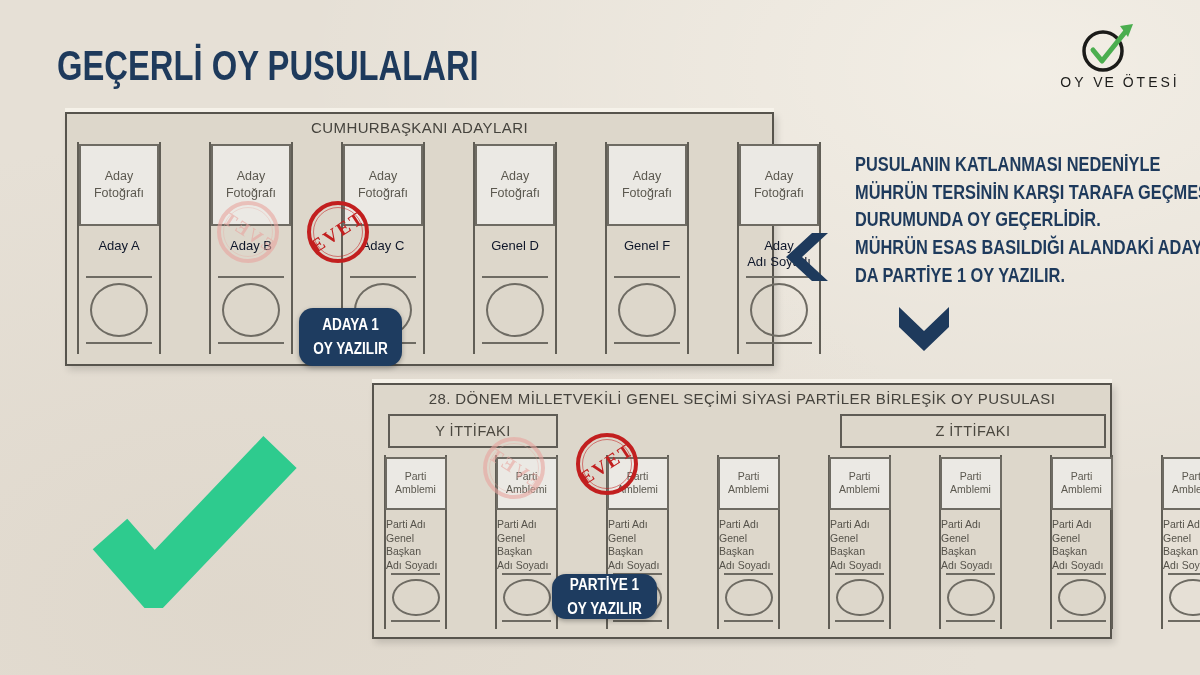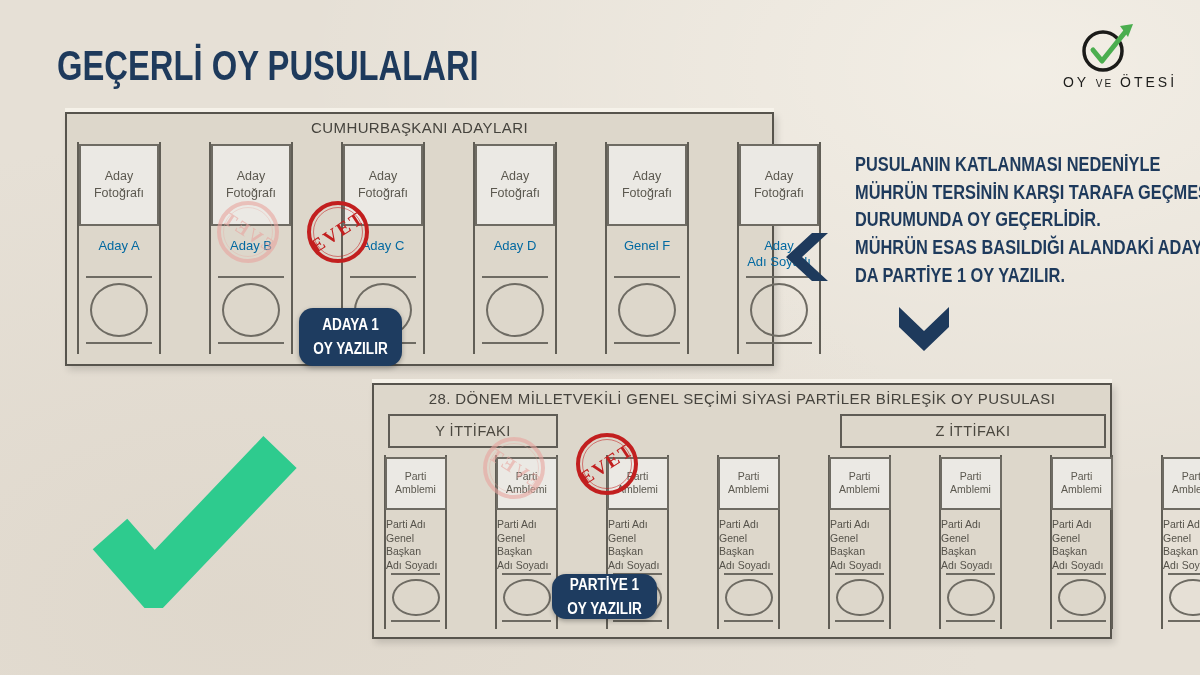--- a/index.html
+++ b/index.html
@@ -17,21 +17,21 @@
     font-size:42px; font-weight:bold; color:#1e3a5c; letter-spacing:0px;
     transform:scaleX(.78); transform-origin:left top; white-space:nowrap;
   }
   
   .logo { position:absolute; left:1058px; top:24px; width:124px; height:70px; }
   .logo svg { display:block; }
   .logo-text {
     position:absolute; left:0; top:50px; width:124px; text-align:center;
     color:#1d1d1b; font-size:14px; letter-spacing:3px; white-space:nowrap;
   }
-  .logo-text .ve { font-size:10px; letter-spacing:2px; }
+  .logo-text .ve { font-size:14px; letter-spacing:2px; }
   
   .ballot {
     position:absolute; background:#ddd7cb; border:2px solid #57544d;
     box-shadow:0 -4px 0 rgba(248,244,236,.85), 3px 4px 7px rgba(0,0,0,.14);
   }
   .ballot-top    { left:65px;  top:112px; width:705px; height:250px; }
   .ballot-bottom { left:372px; top:383px; width:736px; height:252px; }
   .bheader {
     text-align:center; padding-top:5px; font-size:15px; color:#45433d;
     letter-spacing:.4px; white-space:nowrap;
@@ -45,21 +45,21 @@
   }
   .col.t { width:100px; height:212px; }
   .col.b { width:63px;  height:174px; }
   .photo, .emblem {
     box-sizing:border-box; background:#ebe9e4; border:2px solid #6e6b63;
     display:flex; align-items:center; justify-content:center; text-align:center;
     color:#5b584f; white-space:pre-line;
   }
   .photo  { width:80px; height:82px; margin-top:2px; font-size:12.5px; line-height:1.35; }
   .emblem { width:62px; height:64px; margin-top:2px; font-size:10.5px; line-height:1.3; }
-  .cname { margin-top:12px; font-size:13px;   color:#0369a1; text-align:center; white-space:pre-line; line-height:1.2; }
+  .cname { margin-top:12px; font-size:13px;   color:#0f172a; text-align:center; white-space:pre-line; line-height:1.2; }
   .pname { margin-top:8px;  font-size:10.5px; color:#55524a; text-align:left; white-space:pre-line; line-height:1.3; }
   .line  { width:82%; border-top:2px solid #6e6b63; }
   .line1 { margin-top:auto; }
   .line2 { margin-bottom:10px; }
   .col.b .line2 { margin-bottom:7px; }
   .circle {
     box-sizing:border-box; width:58px; height:54px; margin:5px 0;
     border:2.5px solid #6e6b63; border-radius:50%;
   }
   .circle.small { width:48px; height:45px; margin:4px 0; }
@@ -151,21 +151,21 @@
         <div class="photo">Aday
 Fotoğrafı</div>
         <div class="cname">Aday C</div>
         <div class="line line1"></div>
         <div class="circle"></div>
         <div class="line line2"></div>
       </div>
       <div class="col t">
         <div class="photo">Aday
 Fotoğrafı</div>
-        <div class="cname">Aday D</div>
+        <div class="cname">Genel D</div>
         <div class="line line1"></div>
         <div class="circle"></div>
         <div class="line line2"></div>
       </div>
       <div class="col t">
         <div class="photo">Aday
 Fotoğrafı</div>
         <div class="cname">Genel F</div>
         <div class="line line1"></div>
         <div class="circle"></div>

